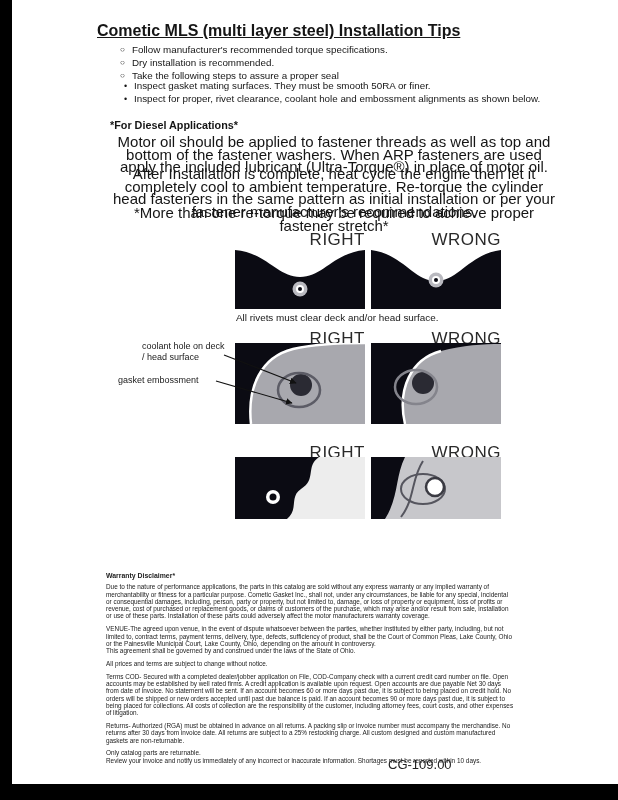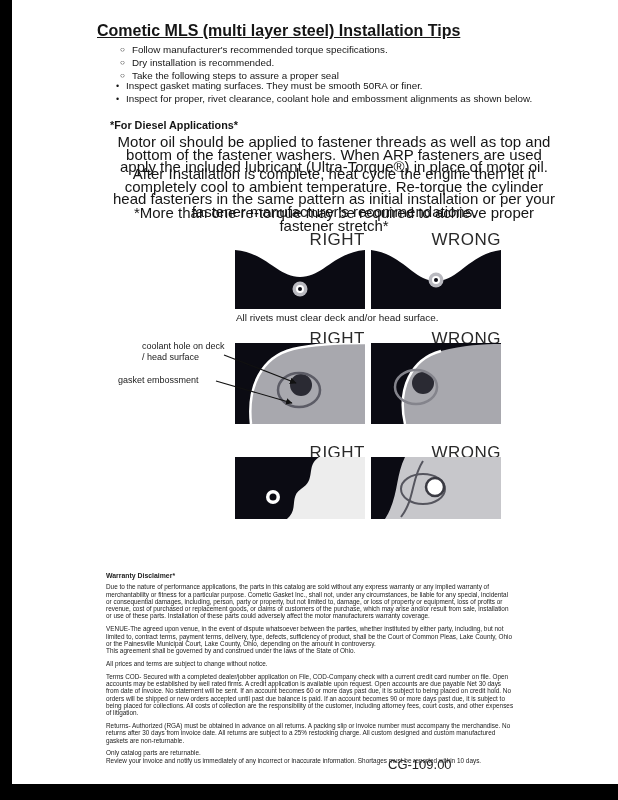--- a/index.html
+++ b/index.html
@@ -9,21 +9,21 @@
   }
   .abs { position:absolute; }
 
   .edge-left  { left:0; top:0; width:12px; height:800px; background:#000; }
   .edge-bottom{ left:0; top:784px; width:618px; height:16px; background:#000; }
 
   .title { left:97px; top:22px; font-size:16px; font-weight:bold; text-decoration:underline; }
 
   .bullet { left:120px; font-size:9.8px; line-height:17px; white-space:nowrap; }
   .bullet .mk  { display:inline-block; width:12px; font-size:8px; vertical-align:1px; }
-  .subbullet { left:116px; font-size:9.8px; line-height:12px; white-space:nowrap; }
+  .subbullet { left:124px; font-size:9.8px; line-height:12px; white-space:nowrap; }
   .subbullet .mk { display:inline-block; width:10px; font-size:9px; }
 
   .diesel-h { left:110px; top:119px; font-size:10.8px; font-weight:bold; }
   .para { left:110px; width:448px; font-size:15px; line-height:12.6px;text-align:center; }
 
   .rw-label { width:130px; text-align:right; font-size:17px; letter-spacing:0.5px; color:#2a2a2a; }
   .panel { width:130px; }
   .caption { left:236px; font-size:9.9px; line-height:12px; }
 
   .callout { font-size:9px; line-height:10.5px; color:#1a1a1a; }

